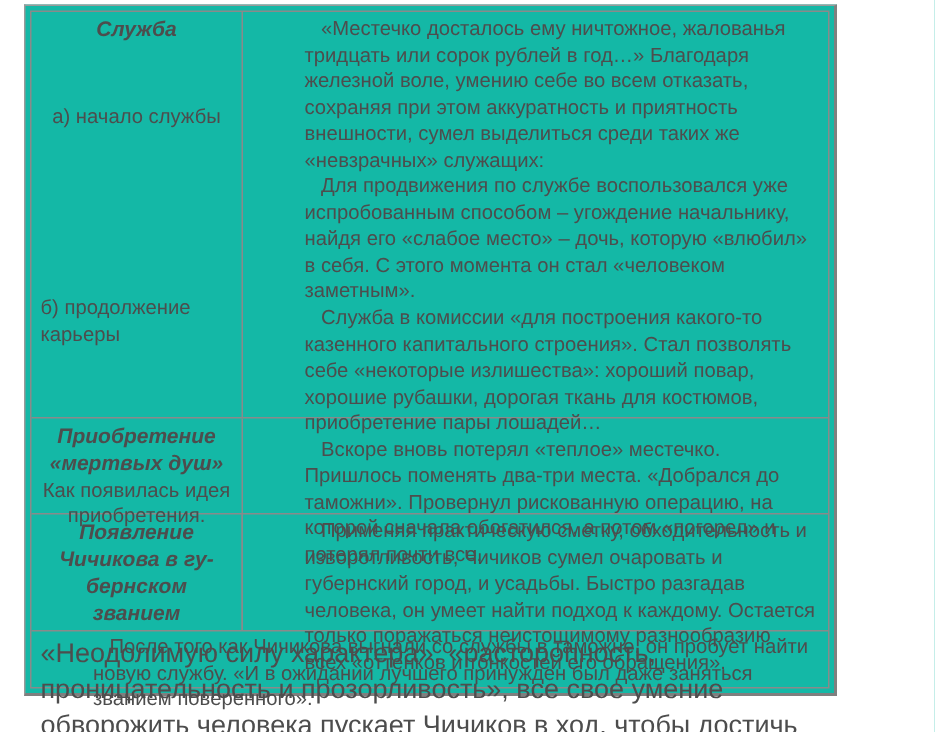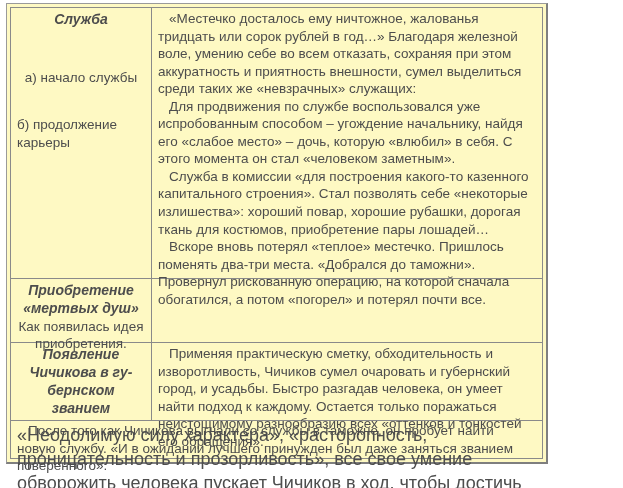--- a/index.html
+++ b/index.html
@@ -10,29 +10,29 @@
   body {
     width: 623px;
     height: 488px;
     position: relative;
     font-family: "Liberation Sans", "DejaVu Sans", sans-serif;
     color: #4d4d4d;
     -webkit-font-smoothing: antialiased;
   }
   .frame {
     position: absolute;
-    left: 6px;
+    left: 16px;
     top: 3px;
     width: 542px;
     height: 461px;
     border: 1px solid #9a9a9a;
     border-right: 2px solid #7f7f7f;
     border-bottom: 2px solid #7f7f7f;
     box-sizing: border-box;
-    background: #fef9c3;
+    background: #14b8a6;
   }
   .inner-table {
     position: absolute;
     left: 3px;
     top: 3px;
     right: 3px;
     bottom: 3px;
     border: 1px solid #8a8a8a;
     display: flex;
     flex-direction: column;
@@ -56,20 +56,21 @@
     padding: 3px 6px 3px 6px;
     font-size: 13.5px;
     line-height: 1.3;
   }
   .cell-right {
     flex: 1;
     box-sizing: border-box;
     padding: 2px 8px 2px 6px;
     font-size: 13.5px;
     line-height: 1.3;
+    margin-left: 35px;
   }
   .cell-footer {
     flex: 1;
     box-sizing: border-box;
     padding: 3px 8px 3px 6px;
     font-size: 18px;
     line-height: 1.32;
   }
   .heading {
     font-weight: bold;
@@ -77,21 +78,21 @@
     text-align: center;
     white-space: pre-line;
     font-size: 14px;
     line-height: 1.28;
   }
   .sub-a {
     text-align: center;
     margin-top: 40px;
   }
   .sub-b {
-    margin-top: 30px;
+    margin-top: 110px;
     white-space: pre-line;
   }
   .note {
     text-align: center;
   }
   .para {
     margin: 0;
     text-indent: 11px;
   }
   .para.no-indent { text-indent: 0; }

